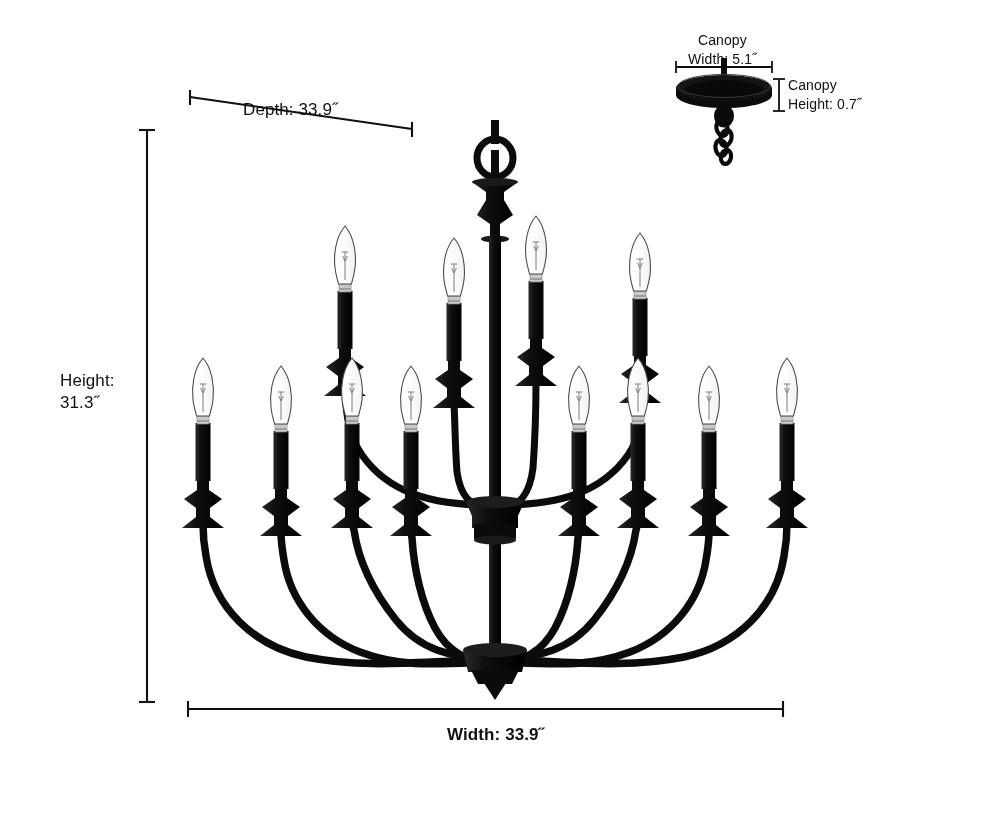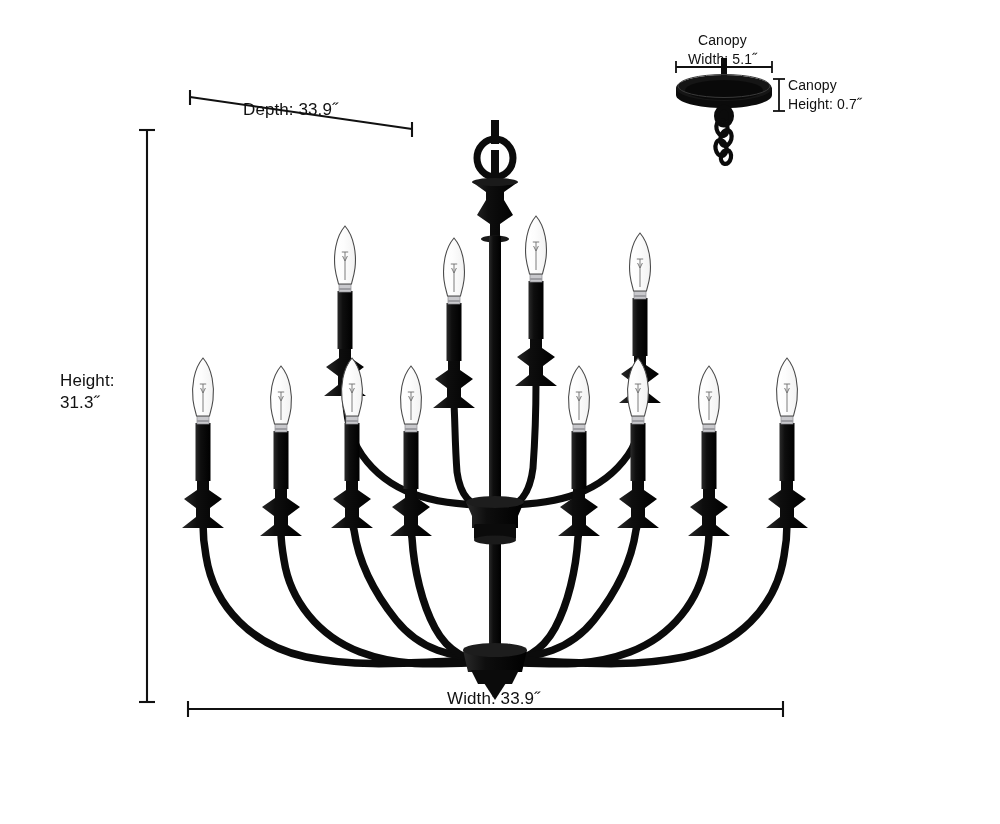--- a/index.html
+++ b/index.html
@@ -32,21 +32,21 @@
     line-height: 1.32;
     letter-spacing: 0.1px;
     white-space: pre-line;
   }
   .small-label {
     font-size: 14px;
     line-height: 1.34;
   }
   #label-depth   { left: 243px; top: 75px; margin-top: 24px; }
   #label-height  { left: 60px;  top: 357px; margin-top: 13px; }
-  #label-width   { left: 447px; top: 688px; }
+  #label-width   { left: 447px; top: 724px; font-weight: bold; }
   #label-canopy-width  { left: 688px; top: 31px; text-align: center; }
   #label-canopy-height { left: 788px; top: 76px; }
 </style>
 </head>
 <body>
 
 <div id="stage">
 
   <svg class="layer" viewBox="0 0 1000 824">
     <defs>

